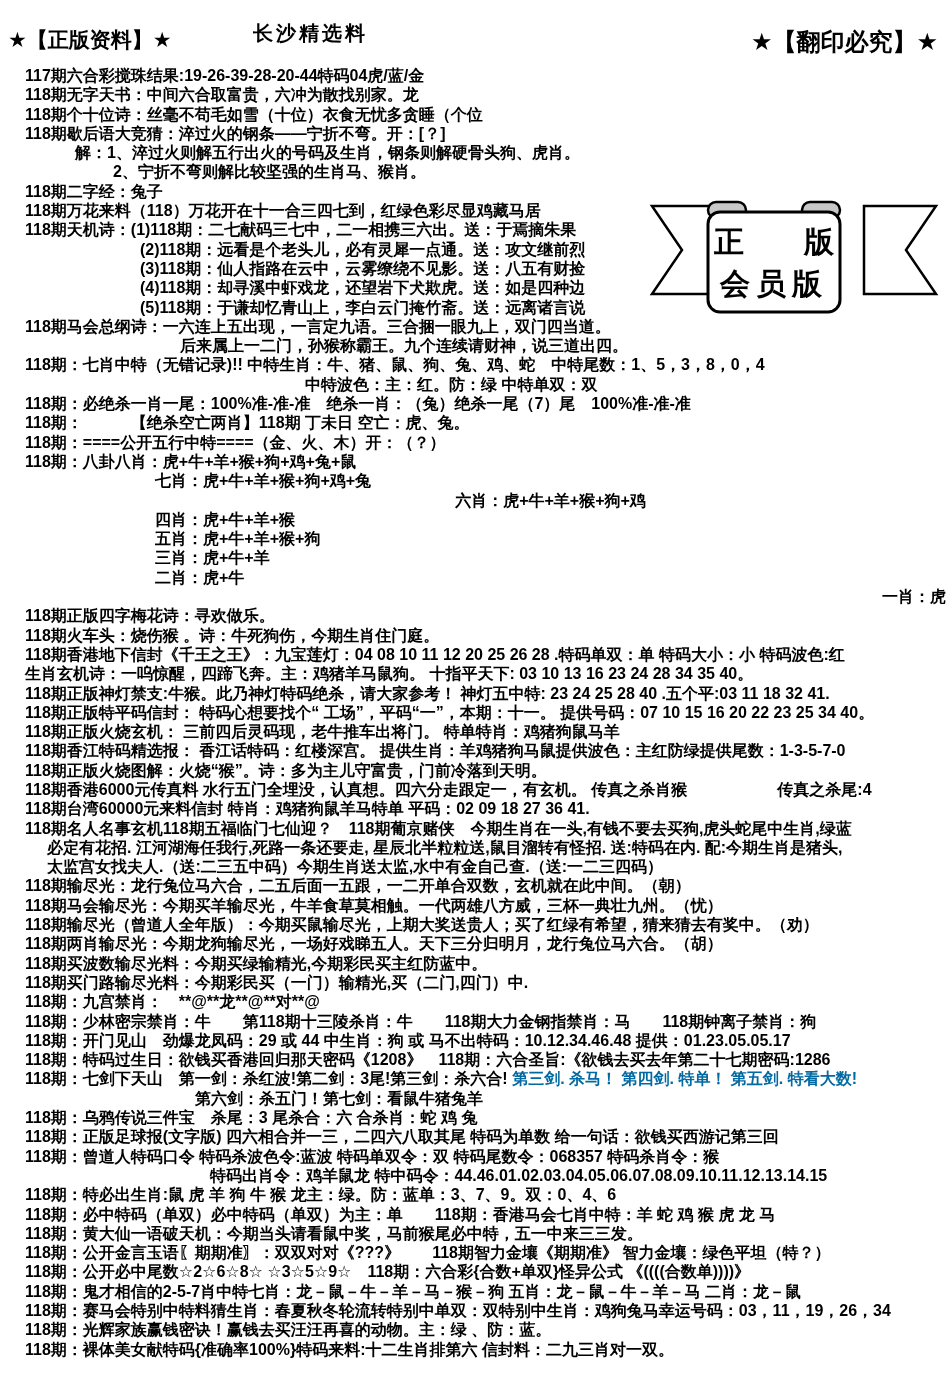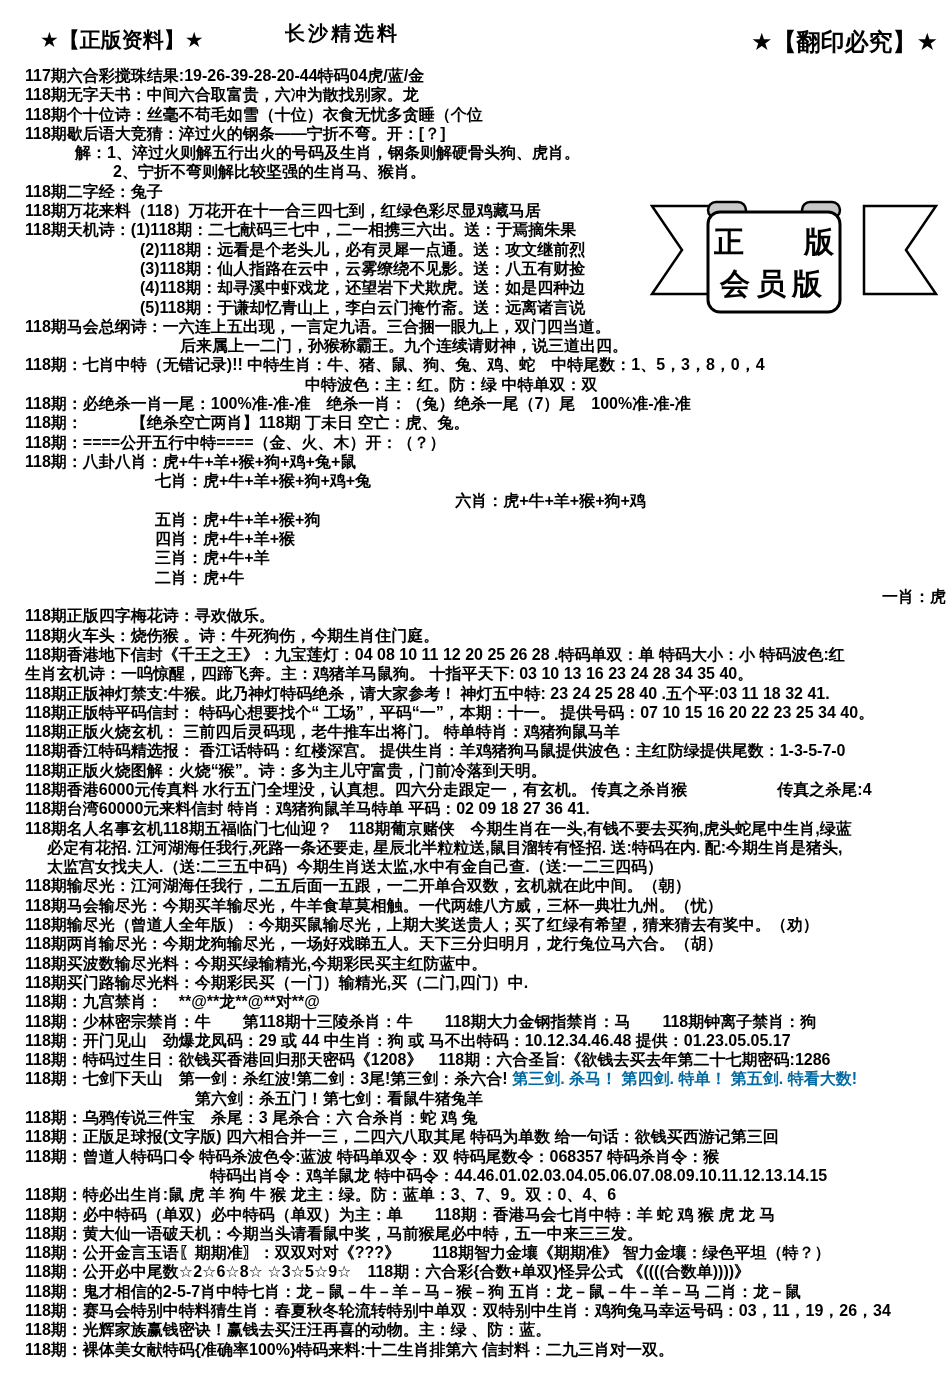--- a/index.html
+++ b/index.html
@@ -1,18 +1,18 @@
 <!DOCTYPE html>
 <html><head>
 <meta charset="utf-8">
 <style>
   html,body{margin:0;padding:0;background:#fff;}
   .page{position:relative;width:946px;height:1388px;background:#fff;overflow:hidden;
         font-family:"Liberation Sans","DejaVu Sans",sans-serif;color:#000;}
-  .header{position:relative;height:58px;margin-left:32px;}
+  .header{position:relative;height:58px;}
   .badge-left{position:absolute;left:8px;top:26px;font-size:21px;font-weight:bold;}
   .doc-title{position:absolute;left:253px;top:20px;font-size:20px;font-weight:bold;letter-spacing:3px;}
   .badge-right{position:absolute;right:8px;top:26px;font-size:24px;font-weight:bold;}
   .doc-body{padding:8px 0 0 25px;}
   .line{margin:0;font-size:16px;font-weight:bold;line-height:19.3px;white-space:nowrap;}
   .faint{color:#0369a1;}
   .tail{margin-left:90px;}
   .ribbon{position:absolute;left:644px;top:190px;width:300px;height:142px;}
   .ribbon svg text{font-family:"DejaVu Serif","Liberation Serif",serif;font-weight:bold;}
 </style>
@@ -44,40 +44,40 @@
       <p class="line"><span>118期马会总纲诗：一六连上五出现，一言定九语。三合捆一眼九上，双门四当道。</span></p>
       <p class="line" style="padding-left: 155px;"><span>后来属上一二门，孙猴称霸王。九个连续请财神，说三道出四。</span></p>
       <p class="line"><span>118期：七肖中特（无错记录)!! 中特生肖：牛、猪、鼠、狗、兔、鸡、蛇　中特尾数：1、5，3，8，0，4</span></p>
       <p class="line" style="padding-left: 280px;"><span>中特波色：主：红。防：绿 中特单双：双</span></p>
       <p class="line"><span>118期：必绝杀一肖一尾：100%准-准-准　绝杀一肖：（兔）绝杀一尾（7）尾　100%准-准-准</span></p>
       <p class="line"><span>118期：　　　【绝杀空亡两肖】118期 丁未日 空亡：虎、兔。</span></p>
       <p class="line"><span>118期：====公开五行中特====（金、火、木）开：（？）</span></p>
       <p class="line"><span>118期：八卦八肖：虎+牛+羊+猴+狗+鸡+兔+鼠</span></p>
       <p class="line" style="padding-left: 130px;"><span>七肖：虎+牛+羊+猴+狗+鸡+兔</span></p>
       <p class="line" style="padding-left: 130px; text-align: center;"><span>六肖：虎+牛+羊+猴+狗+鸡</span></p>
+      <p class="line" style="padding-left: 130px;"><span>四肖：虎+牛+羊+猴</span></p>
       <p class="line" style="padding-left: 130px;"><span>五肖：虎+牛+羊+猴+狗</span></p>
-      <p class="line" style="padding-left: 130px;"><span>四肖：虎+牛+羊+猴</span></p>
       <p class="line" style="padding-left: 130px;"><span>三肖：虎+牛+羊</span></p>
       <p class="line" style="padding-left: 130px;"><span>二肖：虎+牛</span></p>
       <p class="line" style="padding-left: 130px; text-align: right;"><span>一肖：虎</span></p>
       <p class="line"><span>118期正版四字梅花诗：寻欢做乐。</span></p>
       <p class="line"><span>118期火车头：烧伤猴 。诗：牛死狗伤，今期生肖住门庭。</span></p>
       <p class="line"><span>118期香港地下信封《千王之王》：九宝莲灯：04 08 10 11 12 20 25 26 28 .特码单双：单 特码大小：小 特码波色:红</span></p>
       <p class="line"><span>生肖玄机诗：一呜惊醒，四蹄飞奔。主：鸡猪羊马鼠狗。 十指平天下: 03 10 13 16 23 24 28 34 35 40。</span></p>
       <p class="line"><span>118期正版神灯禁支:牛猴。此乃神灯特码绝杀，请大家参考！ 神灯五中特: 23 24 25 28 40 .五个平:03 11 18 32 41.</span></p>
       <p class="line"><span>118期正版特平码信封： 特码心想要找个“ 工场”，平码“一”，本期：十一。 提供号码：07 10 15 16 20 22 23 25 34 40。</span></p>
       <p class="line"><span>118期正版火烧玄机： 三前四后灵码现，老牛推车出将门。 特单特肖：鸡猪狗鼠马羊</span></p>
       <p class="line"><span>118期香江特码精选报： 香江话特码：红楼深宫。 提供生肖：羊鸡猪狗马鼠提供波色：主红防绿提供尾数：1-3-5-7-0</span></p>
       <p class="line"><span>118期正版火烧图解：火烧“猴”。诗：多为主儿守富贵，门前冷落到天明。</span></p>
       <p class="line"><span>118期香港6000元传真料 水行五门全埋没，认真想。四六分走跟定一，有玄机。 传真之杀肖猴</span><span class="tail">传真之杀尾:4</span></p>
       <p class="line"><span>118期台湾60000元来料信封 特肖：鸡猪狗鼠羊马特单 平码：02 09 18 27 36 41.</span></p>
       <p class="line"><span>118期名人名事玄机118期五福临门七仙迎？　118期葡京赌侠　今期生肖在一头,有钱不要去买狗,虎头蛇尾中生肖,绿蓝</span></p>
       <p class="line" style="padding-left: 22px;"><span>必定有花招. 江河湖海任我行,死路一条还要走, 星辰北半粒粒送,鼠目溜转有怪招. 送:特码在内. 配:今期生肖是猪头,</span></p>
       <p class="line" style="padding-left: 22px;"><span>太监宫女找夫人.（送:二三五中码）今期生肖送太监,水中有金自己查.（送:一二三四码）</span></p>
-      <p class="line"><span>118期输尽光：江河湖海任我行，二五后面一五跟，一二开单合双数，玄机就在此中间。（朝）</span></p>
+      <p class="line"><span>118期输尽光：龙行兔位马六合，二五后面一五跟，一二开单合双数，玄机就在此中间。（朝）</span></p>
       <p class="line"><span>118期马会输尽光：今期买羊输尽光，牛羊食草莫相触。一代两雄八方威，三杯一典壮九州。（忧）</span></p>
       <p class="line"><span>118期输尽光（曾道人全年版）：今期买鼠输尽光，上期大奖送贵人；买了红绿有希望，猜来猜去有奖中。（劝）</span></p>
       <p class="line"><span>118期两肖输尽光：今期龙狗输尽光，一场好戏睇五人。天下三分归明月，龙行兔位马六合。（胡）</span></p>
       <p class="line"><span>118期买波数输尽光料：今期买绿输精光,今期彩民买主红防蓝中。</span></p>
       <p class="line"><span>118期买门路输尽光料：今期彩民买（一门）输精光,买（二门,四门）中.</span></p>
       <p class="line"><span>118期：九宫禁肖：　**@**龙**@**对**@</span></p>
       <p class="line"><span>118期：少林密宗禁肖：牛　　第118期十三陵杀肖：牛　　118期大力金钢指禁肖：马　　118期钟离子禁肖：狗</span></p>
       <p class="line"><span>118期：开门见山　劲爆龙凤码：29 或 44 中生肖：狗 或 马不出特码：10.12.34.46.48 提供：01.23.05.05.17</span></p>
       <p class="line"><span>118期：特码过生日：欲钱买香港回归那天密码《1208》　118期：六合圣旨:《欲钱去买去年第二十七期密码:1286</span></p>
       <p class="line"><span>118期：七剑下天山　第一剑：杀红波!第二剑：3尾!第三剑：杀六合!</span><span class="faint"> 第三剑. 杀马！ 第四剑. 特单！ 第五剑. 特看大数!</span></p>

